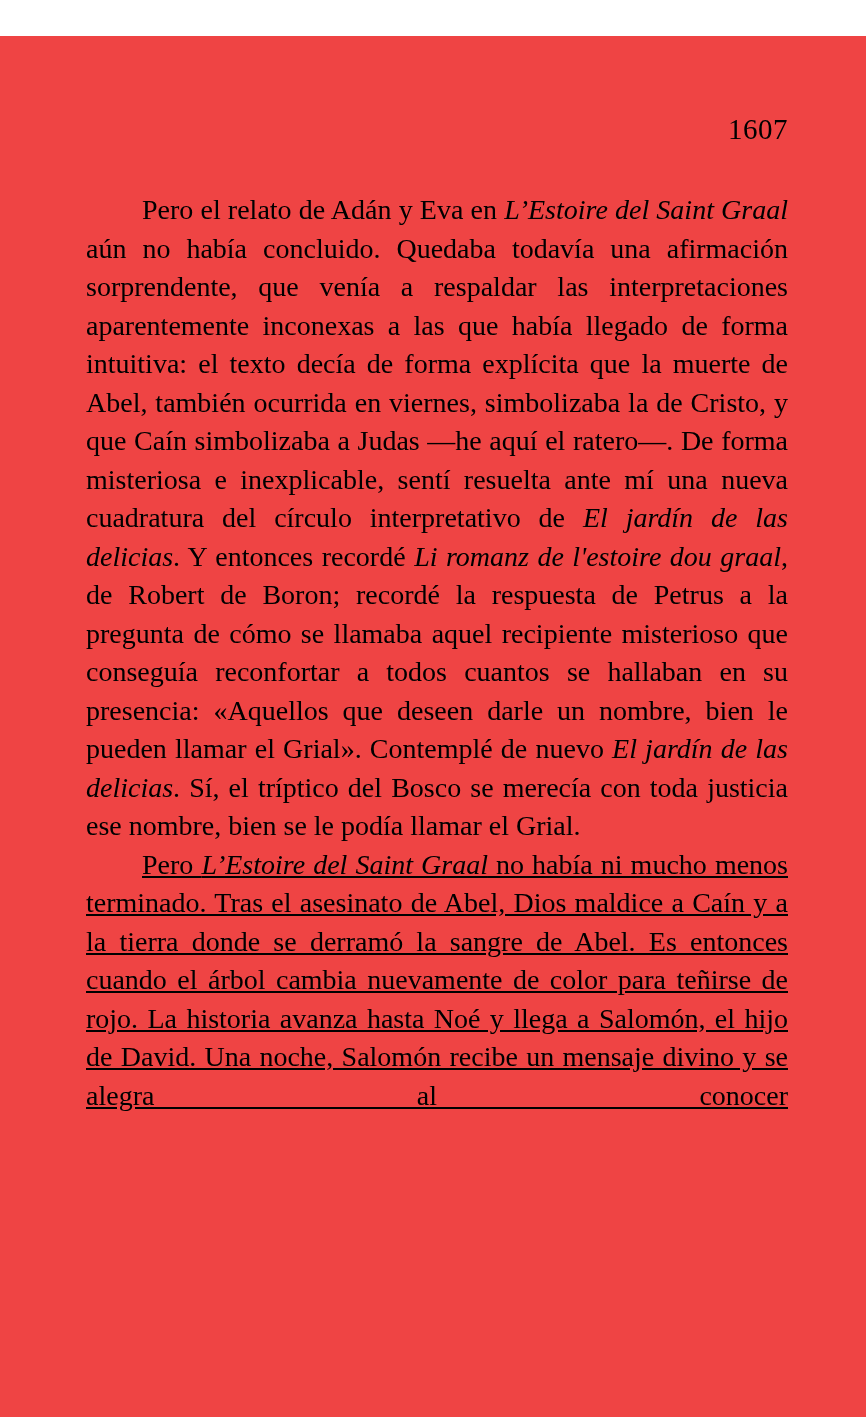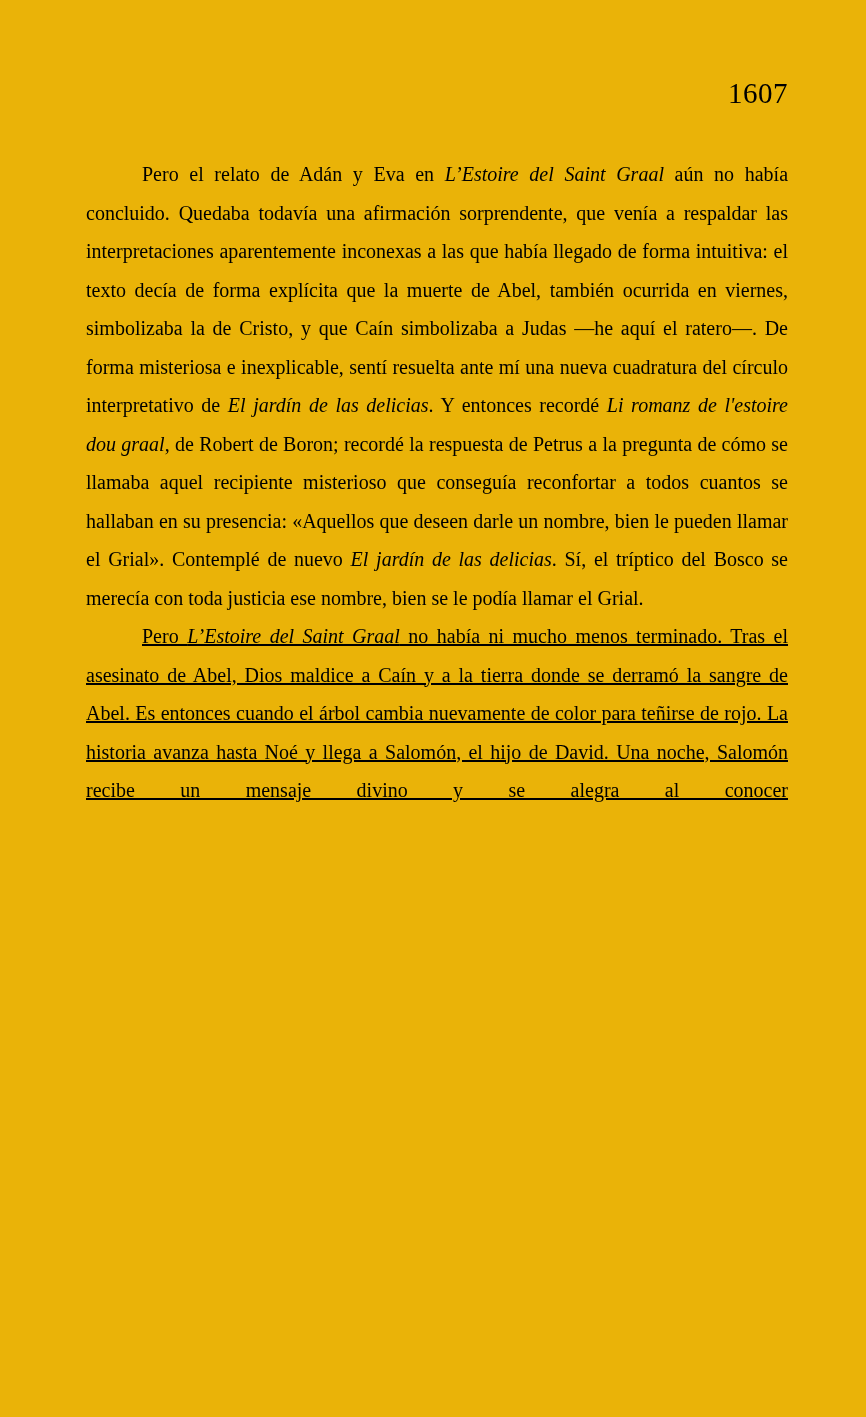--- a/index.html
+++ b/index.html
@@ -8,38 +8,39 @@
     height: 1417px;
     position: relative;
     background: #ffffff;
     color: #000000;
     font-family: "Liberation Serif", serif;
     overflow: hidden;
   }
   .page {
     position: absolute;
     inset: 0;
-    background: #eab308;
+    background: #ef4444;
+    margin-top: 36px;
   }
   .page-number {
     position: absolute;
     top: 79px;
     left: 86px;
     width: 702px;
     text-align: right;
     font-size: 29px;
     line-height: 1;
     letter-spacing: 0.5px;
   }
   .text-body {
     position: absolute;
     top: 155px;
     left: 86px;
     width: 702px;
-    font-size: 20px;
+    font-size: 28px;
     line-height: 38.5px;
     text-align: justify;
     text-justify: inter-word;
     hyphens: none;
   }
   .paragraph {
     margin: 0;
     padding: 0;
     text-indent: 56px;
   }

